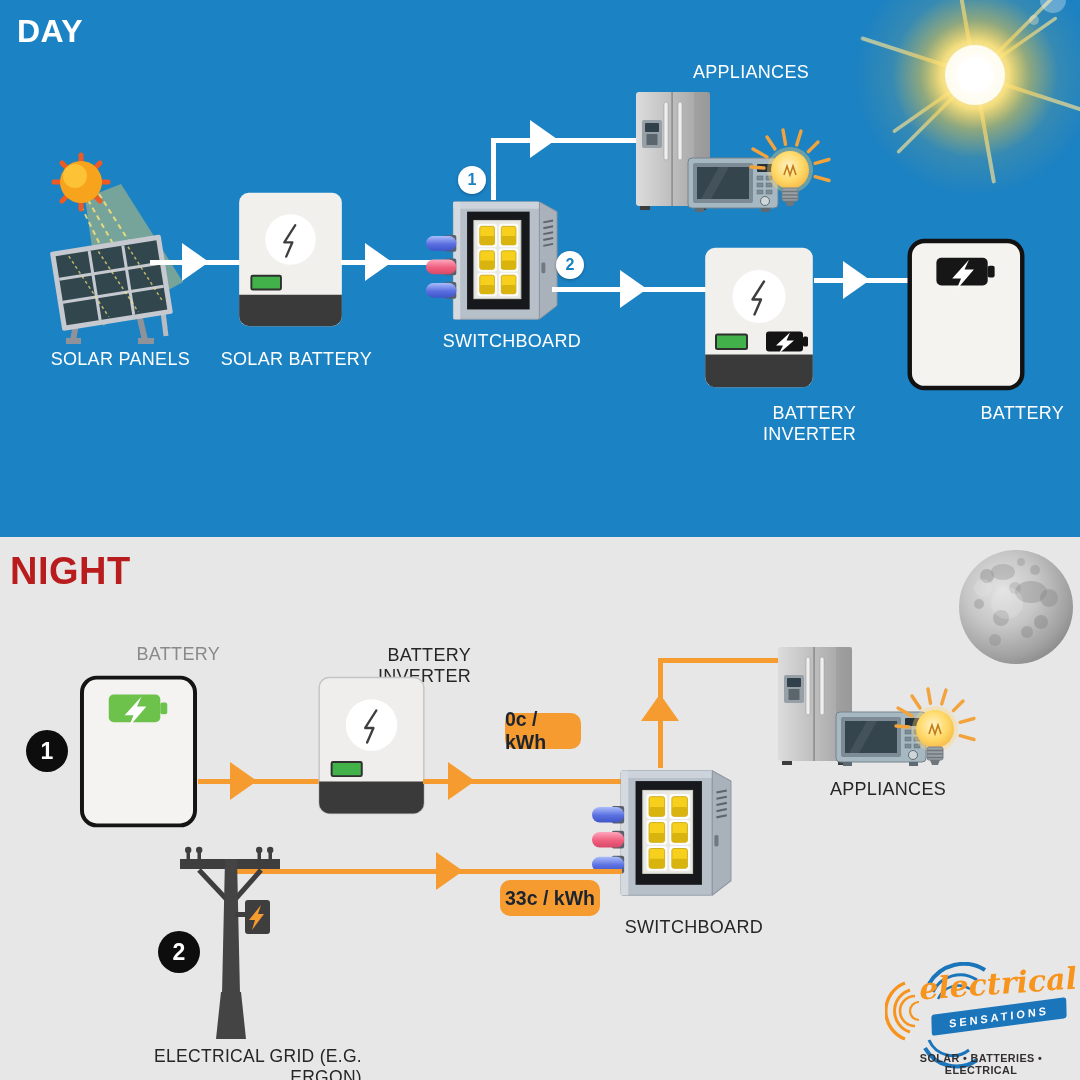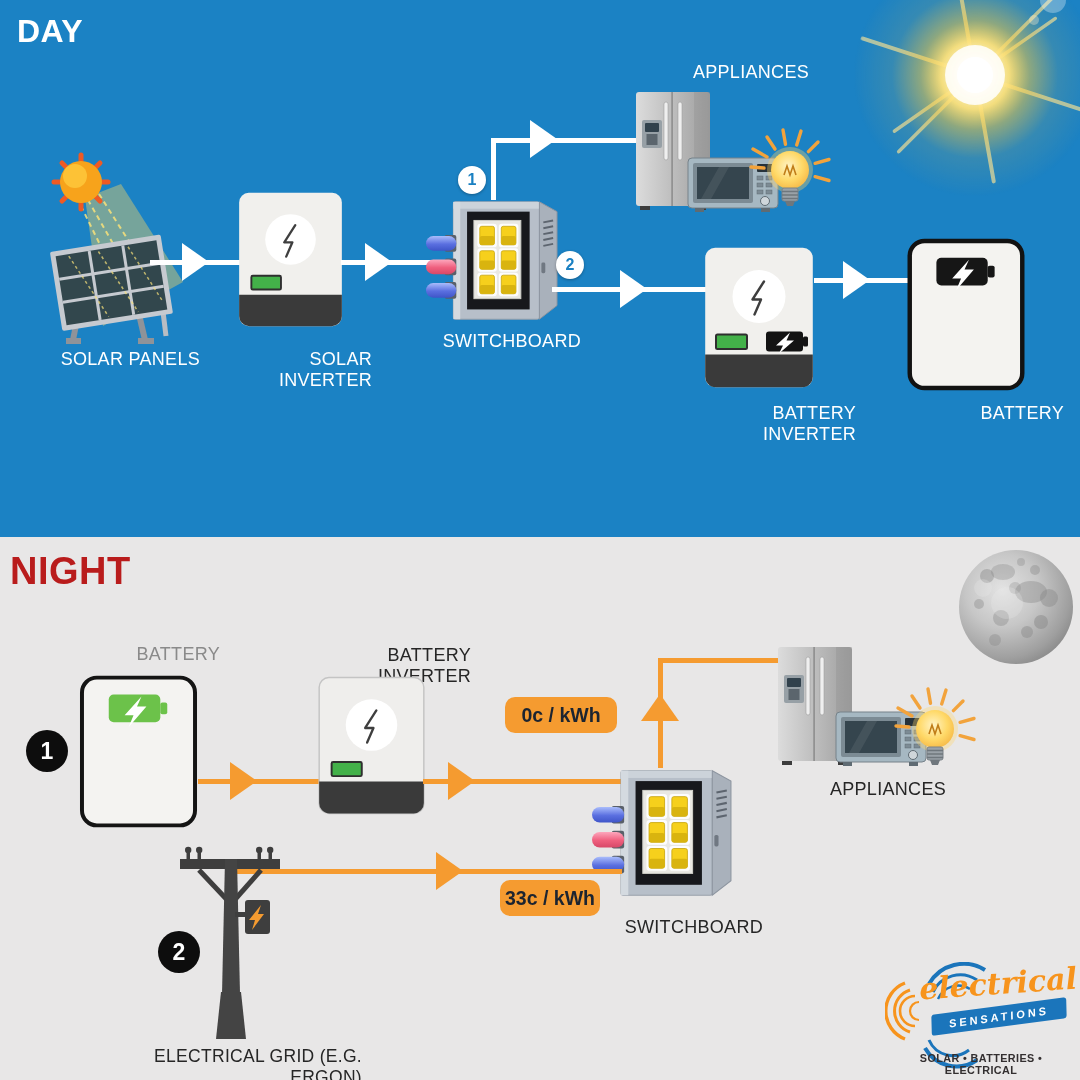--- a/index.html
+++ b/index.html
@@ -136,33 +136,33 @@
         <line x1="27" y1="121.3" x2="129" y2="121.3"></line>
           <line x1="27" y1="144.6" x2="129" y2="144.6"></line>
       </g>
       <g stroke="#f9e27a" stroke-width="1.5" stroke-dasharray="3 3" opacity=".7">
         <line x1="40" y1="100" x2="70" y2="166"></line>
           <line x1="70" y1="100" x2="100" y2="166"></line>
           <line x1="100" y1="100" x2="126" y2="160"></line>
       </g>
     </g>
   </svg>
-  <div class="abs lbl lbl-day" style="left:35px;top:349px;width:165px">SOLAR PANELS</div>
+  <div class="abs lbl lbl-day" style="left:25px;top:349px;width:165px">SOLAR PANELS</div>
 
   <div class="abs fline" style="left:150px;top:260px;width:95px;height:5px"></div>
   <div class="abs tri-r" style="left:182px;top:243px"></div>
 
   <svg class="abs" style="left:238px;top:189px" width="105" height="141" viewBox="0 0 110 142">
     <rect x="1.2" y="1.2" width="107.6" height="139.6" rx="10" fill="#f1f0ed"></rect>
     <path d="M1.2 108 H108.8 V130 A10.5 10.5 0 0 1 98.3 140.8 H11.7 A10.5 10.5 0 0 1 1.2 130 Z" fill="#3a3a3a"></path>
     <circle cx="55" cy="50" r="26.5" fill="#ffffff"></circle>
     <polyline points="60,35 48.5,53 57,53 50.5,68" fill="none" stroke="#3e3e3e" stroke-width="2.4" stroke-linejoin="round" stroke-linecap="round"></polyline>
     <rect x="14" y="88" width="31" height="14.5" rx="1.5" fill="#43b149" stroke="#2f2f2f" stroke-width="2"></rect>
   </svg>
-  <div class="abs lbl lbl-day" style="left:212px;top:349px;width:160px">SOLAR INVERTER</div>
+  <div class="abs lbl lbl-day" style="left:212px;top:349px;width:160px">SOLAR BATTERY</div>
 
   <div class="abs fline" style="left:341px;top:260px;width:120px;height:5px"></div>
   <div class="abs tri-r" style="left:365px;top:243px"></div>
 
   <div class="abs fline" style="left:491px;top:138px;width:5px;height:62px"></div>
   <div class="abs fline" style="left:491px;top:138px;width:147px;height:5px"></div>
   <div class="abs tri-r" style="left:530px;top:120px"></div>
 
   <svg class="abs" style="left:426px;top:196px" width="132" height="132" viewBox="0 0 135 135">
     <rect x="28" y="6" width="88" height="120" rx="2" fill="#b7bfc9" stroke="#99a1ab"></rect>
@@ -342,21 +342,21 @@
   <svg class="abs" style="left:318px;top:672px" width="107" height="147" viewBox="0 0 110 142">
     <rect x="1.2" y="1.2" width="107.6" height="139.6" rx="10" fill="#efeeec" stroke="#c4c4c4" stroke-width="1.5"></rect>
     <path d="M1.2 108 H108.8 V130 A10.5 10.5 0 0 1 98.3 140.8 H11.7 A10.5 10.5 0 0 1 1.2 130 Z" fill="#3a3a3a"></path>
     <circle cx="55" cy="50" r="26.5" fill="#ffffff"></circle>
     <polyline points="60,35 48.5,53 57,53 50.5,68" fill="none" stroke="#3e3e3e" stroke-width="2.4" stroke-linejoin="round" stroke-linecap="round"></polyline>
     <rect x="14" y="88" width="31" height="14.5" rx="1.5" fill="#43b149" stroke="#2f2f2f" stroke-width="2"></rect>
   </svg>
 
   <div class="abs fline orange" style="left:423px;top:779px;width:200px;height:5px"></div>
   <div class="abs tri-r orange" style="left:448px;top:762px"></div>
-  <div class="abs rate-badge" style="left:505px;top:697px;width:112px;height:36px">0c / kWh</div>
+  <div class="abs rate-badge" style="left:505px;top:713px;width:76px;height:36px">0c / kWh</div>
 
   <svg class="abs" style="left:592px;top:762px" width="140" height="145" viewBox="0 0 135 135">
     <rect x="28" y="6" width="88" height="120" rx="2" fill="#b7bfc9" stroke="#99a1ab"></rect>
     <rect x="28" y="6" width="88" height="7" fill="#ccd3da"></rect>
     <rect x="28" y="6" width="7" height="120" fill="#d4dae0"></rect>
     <rect x="42" y="16" width="64" height="100" fill="#17181c"></rect>
     <rect x="49" y="25" width="48" height="80" fill="#e9e8e3" stroke="#cfcfc8"></rect>
     <g>
       <g transform="translate(55,31)">
           <rect x="-2.5" y="-2.5" width="20" height="24" rx="3" fill="#fff" opacity=".9"></rect>

